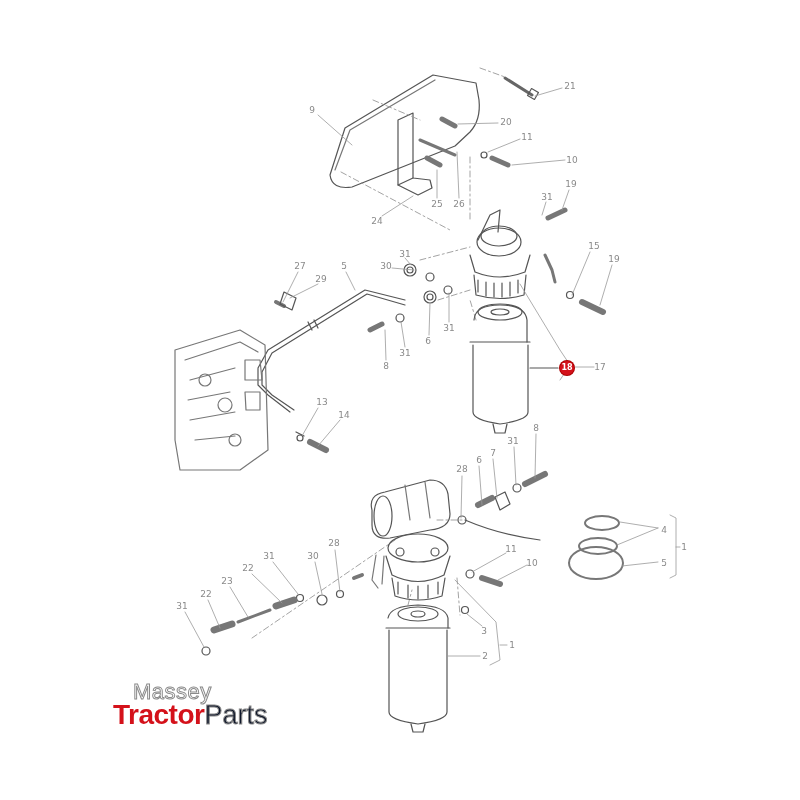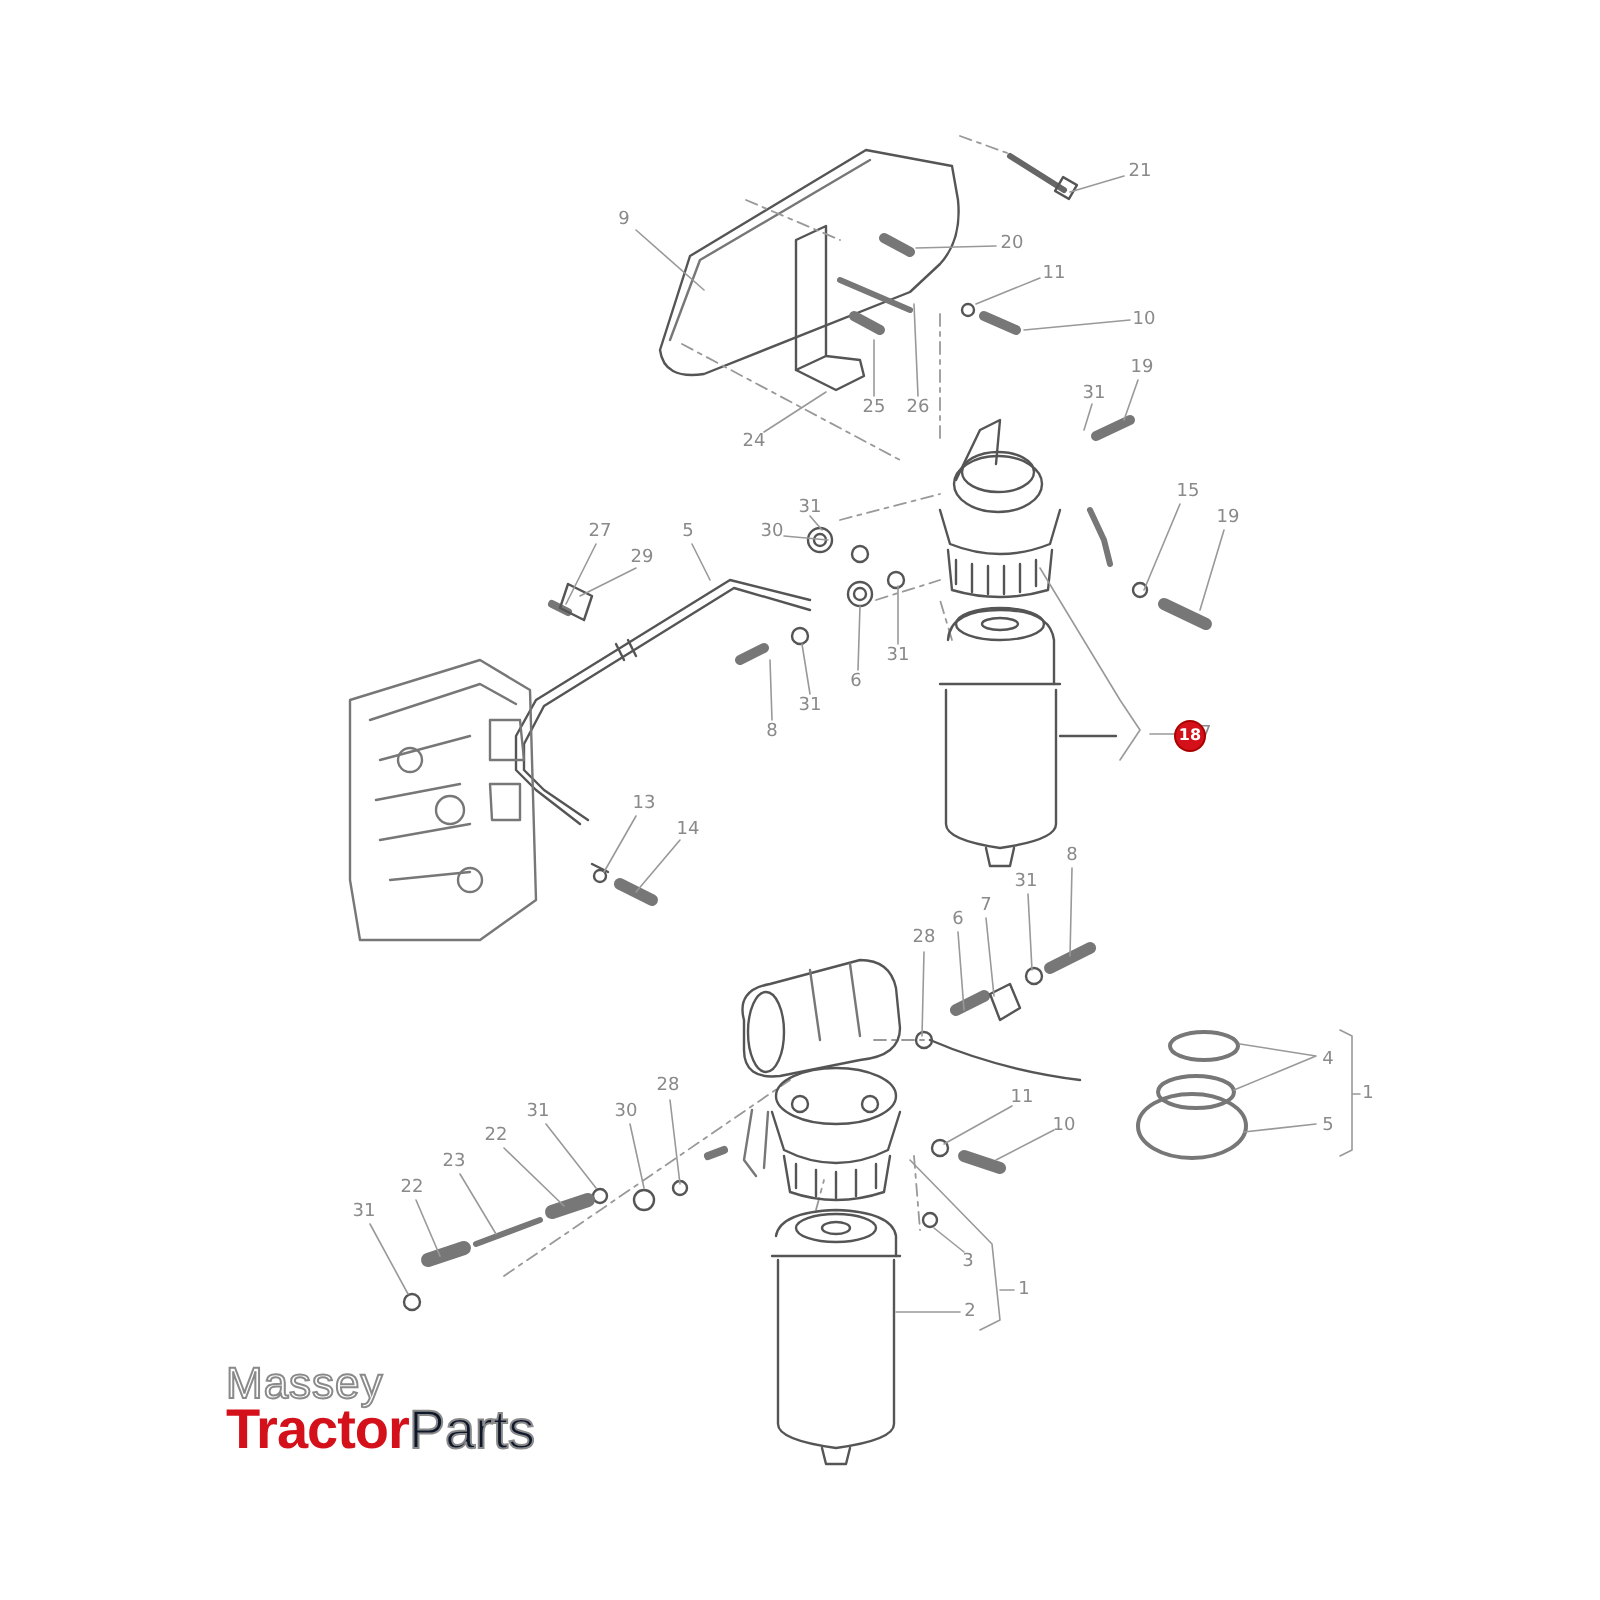--- a/index.html
+++ b/index.html
@@ -1,22 +1,22 @@
 <!DOCTYPE html>
 <html><head>
 <meta charset="utf-8">
 <style>
   html, body { margin:0; padding:0; background:#ffffff; }
   body { width:800px; height:800px; position:relative; overflow:hidden; font-family:"DejaVu Sans", sans-serif; }
   #stage { position:absolute; left:0; top:0; width:800px; height:780px; }
   svg { position:absolute; left:0; top:0; }
   .lbl { position:absolute; font-family:"DejaVu Sans", sans-serif; font-size:9px; color:#8a8a8a; transform:translate(-50%,-50%); white-space:nowrap; }
-  .hot { position:absolute; width:14px; height:14px; border-radius:50%; background:#d4111a; color:#fff; font-size:8px; font-weight:bold; text-align:center; line-height:14px; transform:translate(-50%,-50%); font-family:"DejaVu Sans", sans-serif; cursor:pointer; box-shadow:0 0 0 1px #a00;margin-left:28px; }
+  .hot { position:absolute; width:14px; height:14px; border-radius:50%; background:#d4111a; color:#fff; font-size:8px; font-weight:bold; text-align:center; line-height:14px; transform:translate(-50%,-50%); font-family:"DejaVu Sans", sans-serif; cursor:pointer; box-shadow:0 0 0 1px #a00; }
   .logo { position:absolute; left:113px; top:681px; line-height:1; }
-  .logo .l1 { font-family:"Liberation Sans", sans-serif; font-size:22px; color:#ffffff; -webkit-text-stroke:1px #8a8a8a; letter-spacing:0.5px; display:block; }
+  .logo .l1 { font-family:"Liberation Sans", sans-serif; font-size:22px; color:#ffffff; -webkit-text-stroke:1px #8a8a8a; letter-spacing:0.5px; display:block;margin-left:20px; }
   .logo .l2 { display:block; margin-top:-2px; white-space:nowrap; }
   .logo .t { font-family:"Liberation Sans", sans-serif; font-weight:bold; font-size:28px; color:#d4111a; letter-spacing:-0.5px; }
   .logo .p { font-family:"Liberation Sans", sans-serif; font-size:27px; color:#0f172a; -webkit-text-stroke:1px #8a8a8a; }
 </style>
 </head>
 <body>
 
 <div id="stage">
 
 <svg width="800" height="800" viewBox="0 0 800 800" fill="none" stroke="#555" stroke-width="1.2" stroke-linecap="round" stroke-linejoin="round">

